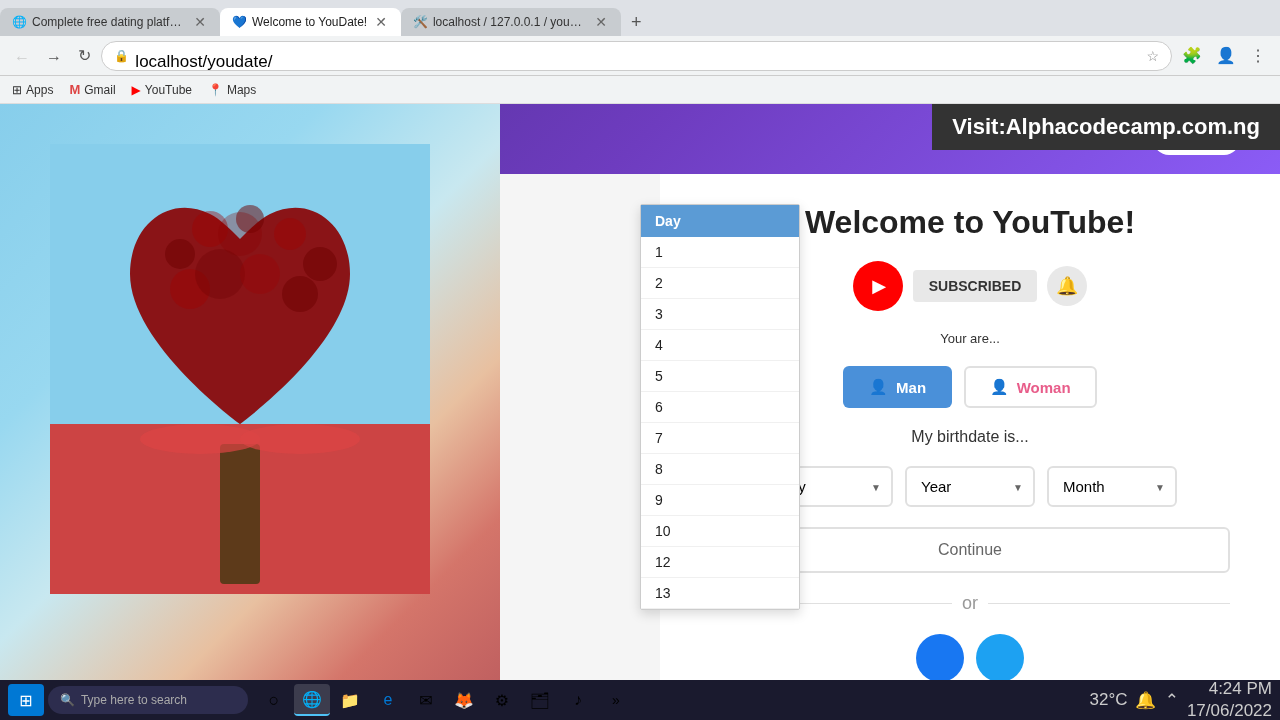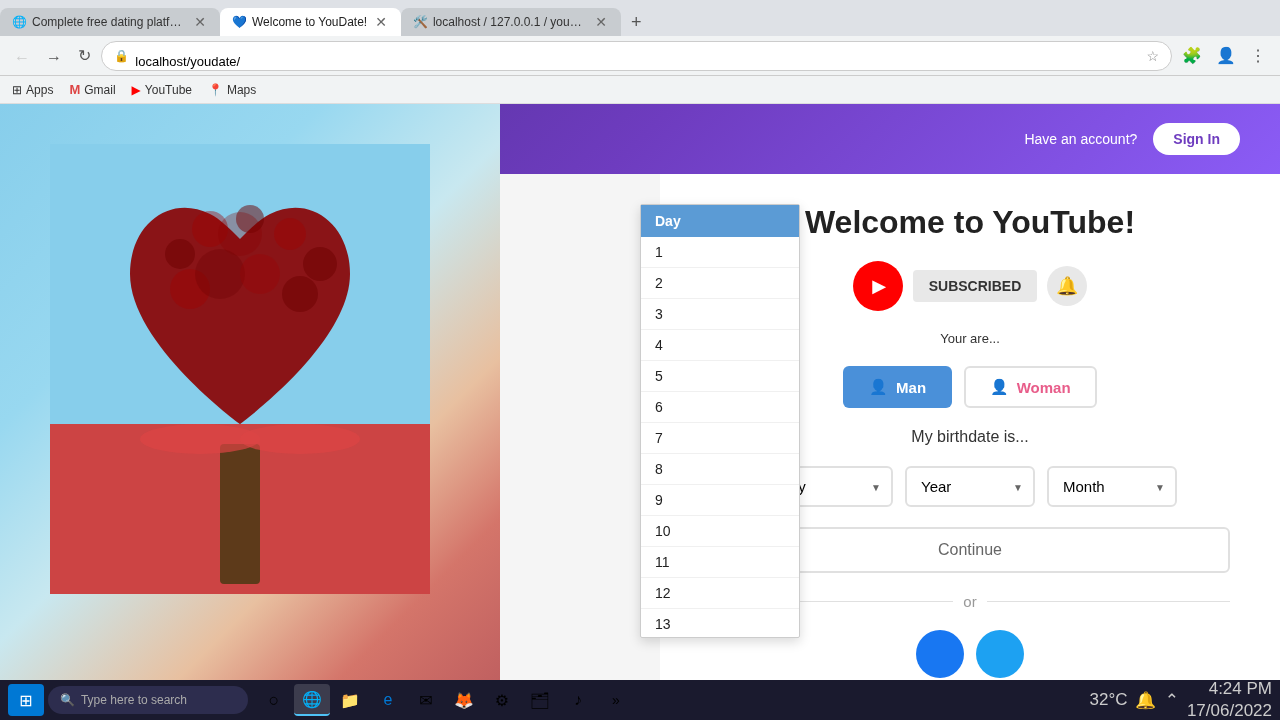--- a/index.html
+++ b/index.html
@@ -83,21 +83,21 @@
       border-radius: 20px;
       padding: 0 12px;
       height: 30px;
       font-size: 13px;
       gap: 6px;
     }
     .address-bar input {
       flex: 1;
       border: none;
       outline: none;
-      font-size: 13px;
+      font-size: 17px;
       background: transparent;
       margin-top: 12px;
     }
     .address-icon { font-size: 12px; color: #555; }
     .nav-actions {
       display: flex;
       align-items: center;
       gap: 2px;
     }
 
@@ -341,21 +341,21 @@
       cursor: pointer;
       width: 100%;
     }
 
     .or-divider {
       display: flex;
       align-items: center;
       gap: 10px;
       width: 100%;
       color: #999;
-      font-size: 15px;
+      font-size: 18px;
     }
     .or-divider::before, .or-divider::after {
       content: '';
       flex: 1;
       height: 1px;
       background: #e0e0e0;
     }
 
     .social-buttons {
       display: flex;
@@ -553,20 +553,21 @@
       <div class="bookmark-item">
         <span>📍</span>
         <span>Maps</span>
       </div>
     </div>
   </div>
 
   <div class="page-content">
     <div class="website">
 
+      <div class="visit-banner">Visit:Alphacodecamp.com.ng</div>
 
       <div class="site-header">
         <div class="site-logo">YouDate</div>
         <div class="header-right">
           <span class="have-account">Have an account?</span>
           <button class="sign-in-btn">Sign In</button>
         </div>
       </div>
 
       <div class="hero-section">
@@ -685,21 +686,20 @@
         <div class="dropdown-item">1</div>
             <div class="dropdown-item">2</div>
             <div class="dropdown-item">3</div>
             <div class="dropdown-item">4</div>
             <div class="dropdown-item">5</div>
             <div class="dropdown-item">6</div>
             <div class="dropdown-item">7</div>
             <div class="dropdown-item">8</div>
             <div class="dropdown-item">9</div>
             <div class="dropdown-item">10</div>
-            <div class="dropdown-item">11</div>
             <div class="dropdown-item">12</div>
             <div class="dropdown-item">13</div>
           </div>
       </div>
 
     </div>
   </div>
 </div>
 
 <div class="taskbar">

